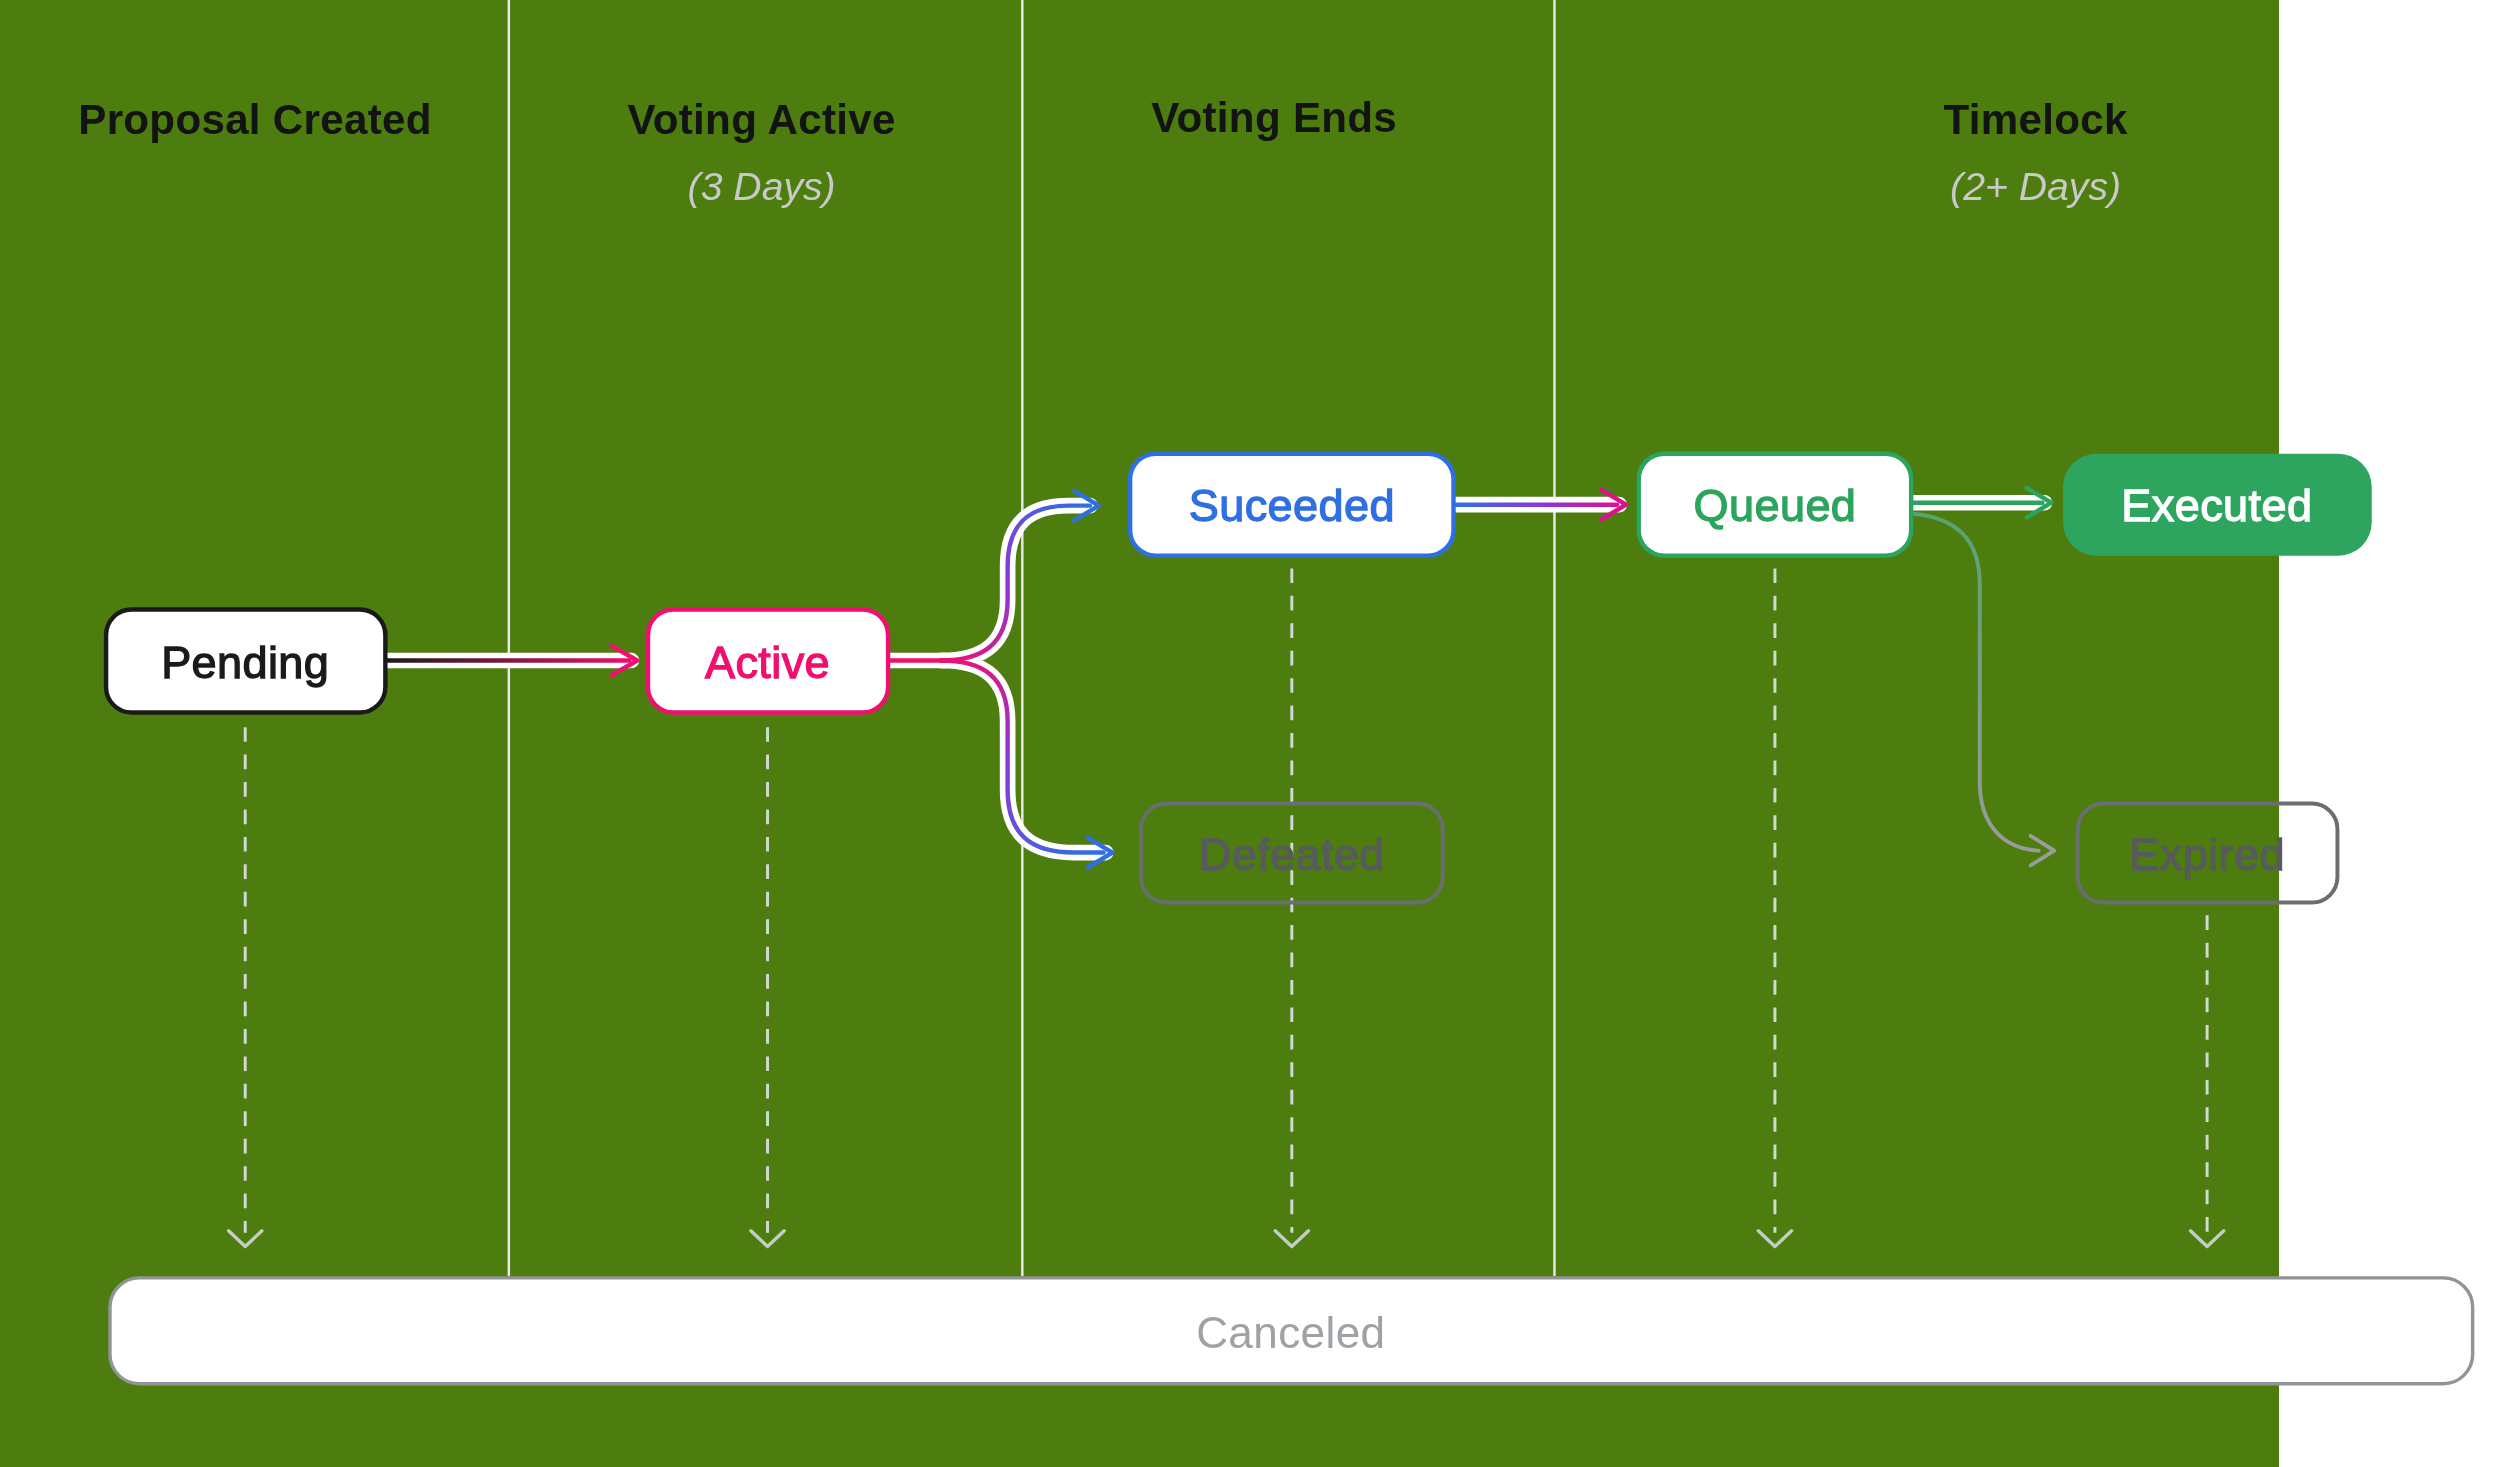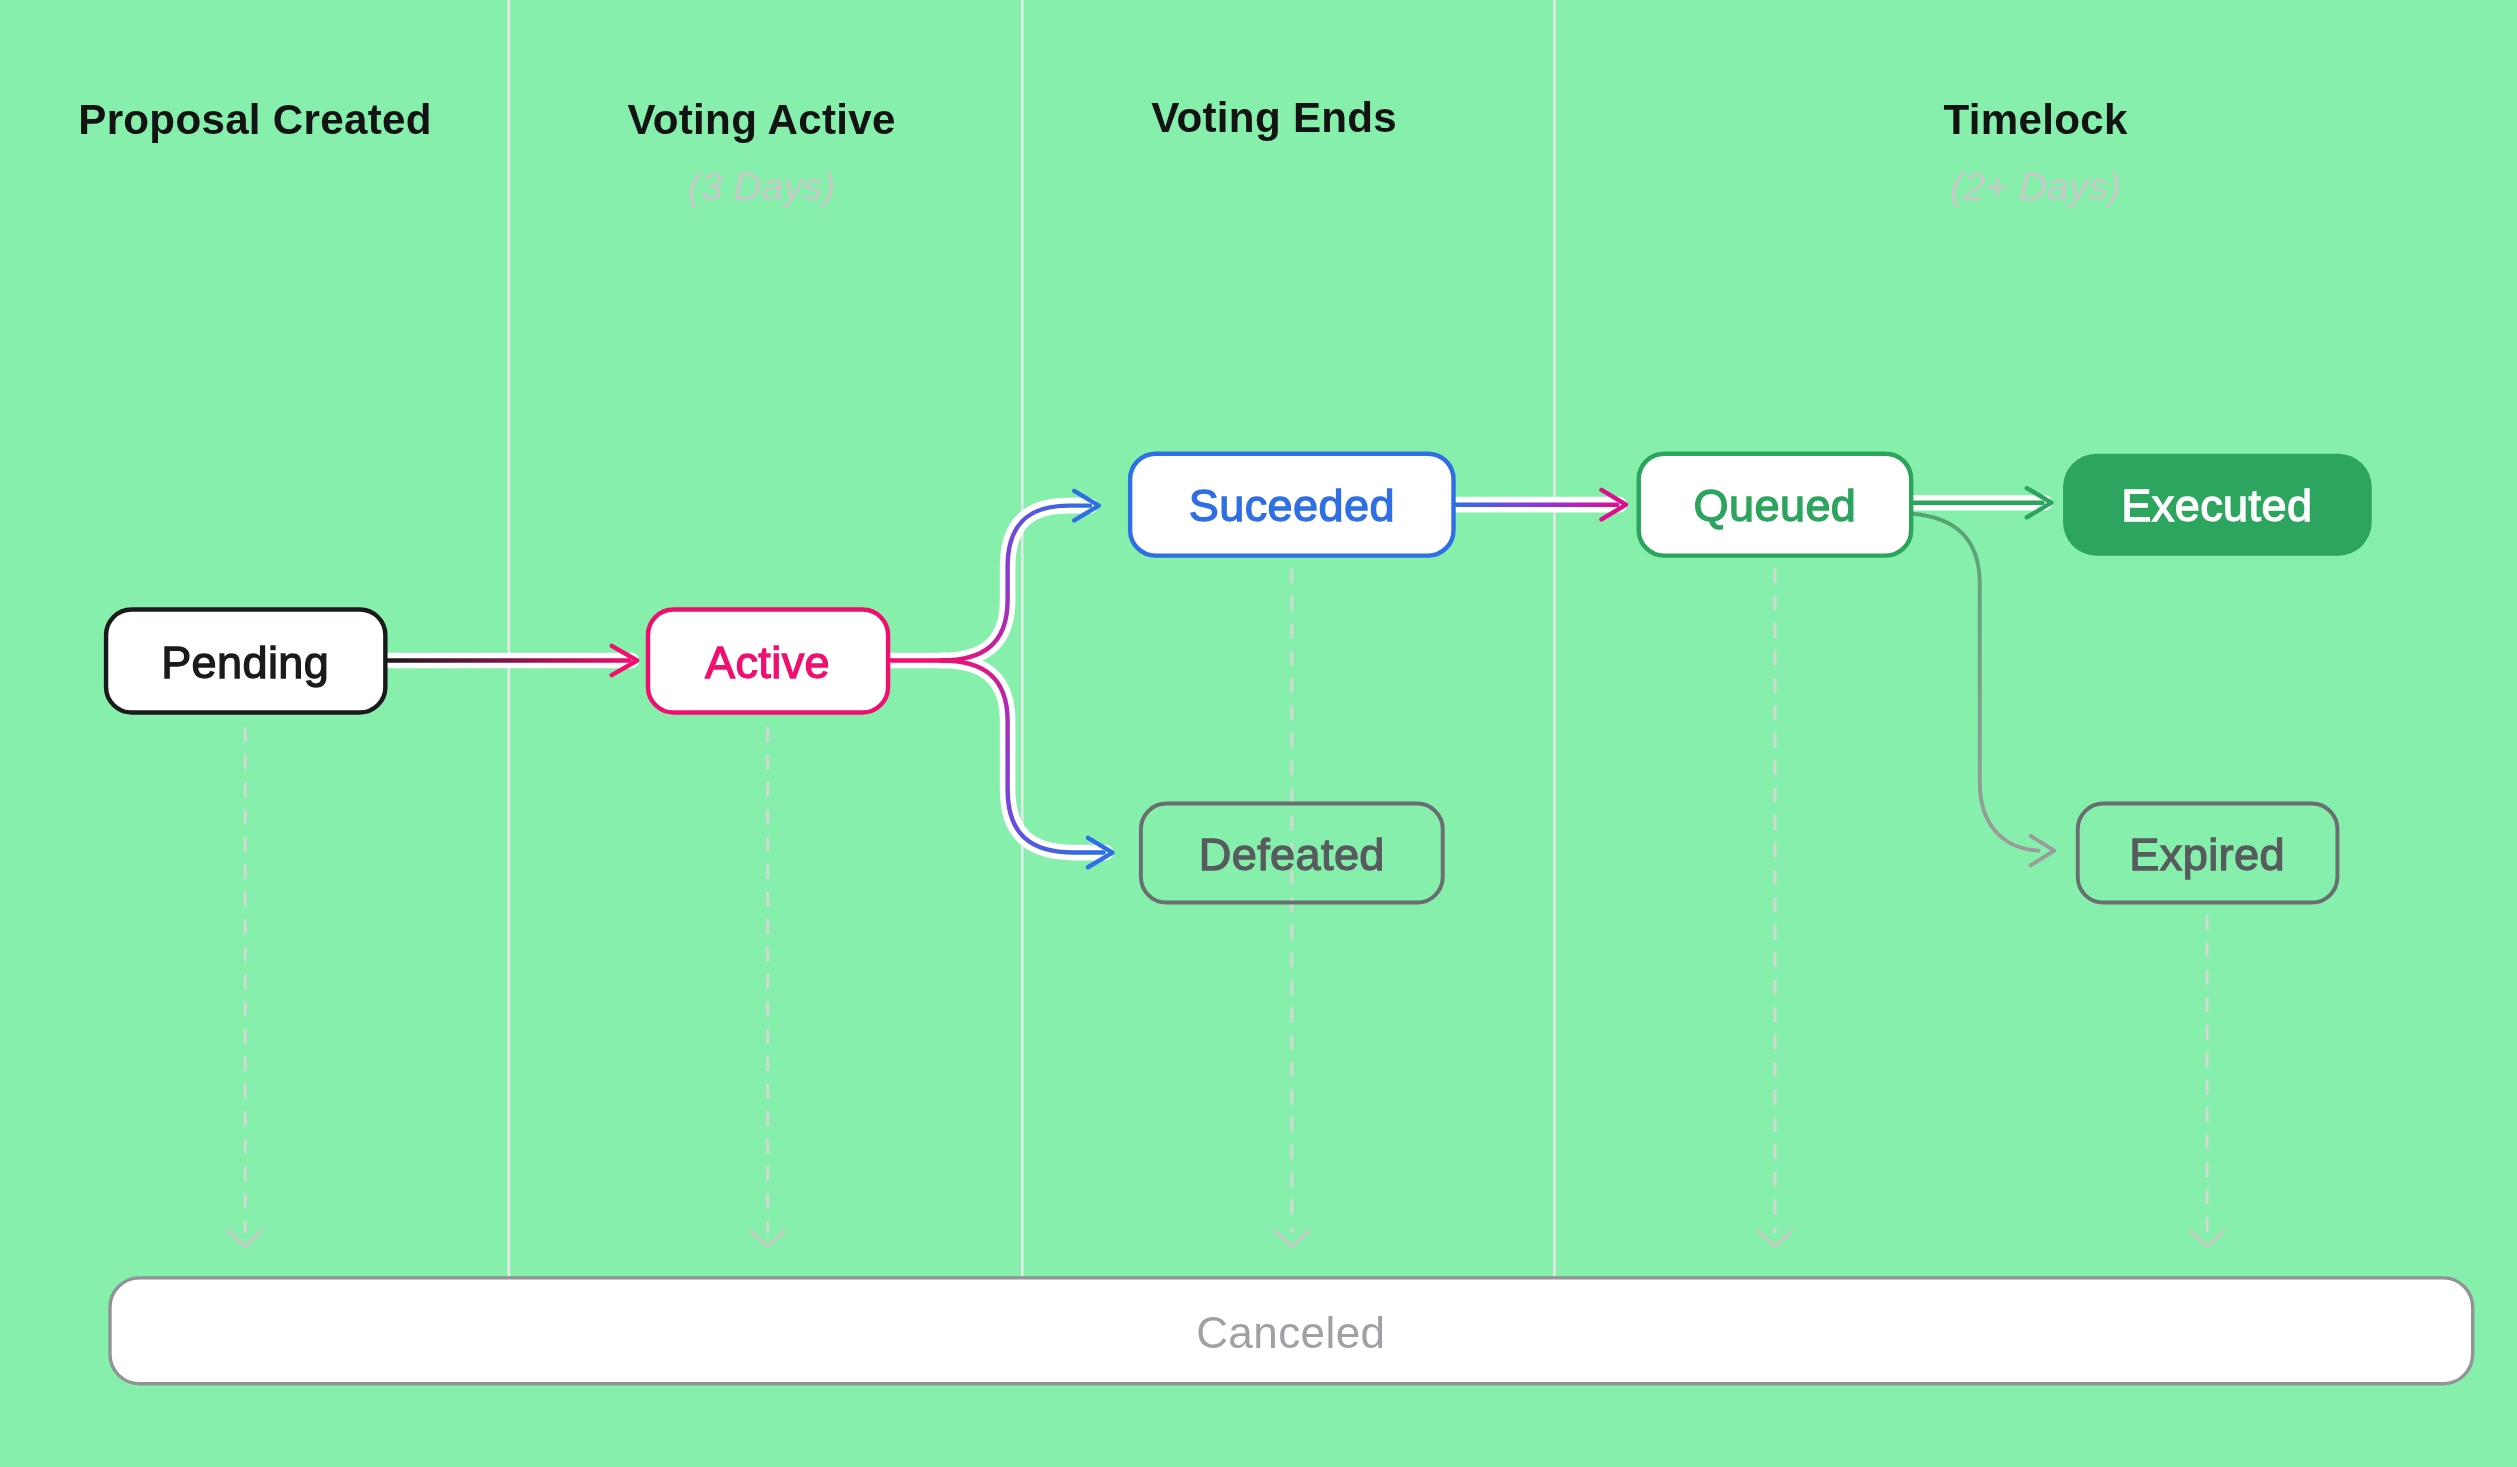--- a/index.html
+++ b/index.html
@@ -2,23 +2,23 @@
 <html><head>
 <meta charset="utf-8">
 <style>
   html, body {
     margin: 0;
     padding: 0;
     background: #ffffff;
   }
   .canvas {
     position: relative;
-    width: 2517px;
+    width: 2279px;
     height: 1467px;
-    background: #86efac;
+    background: #4d7c0f;
     font-family: "Liberation Sans", "DejaVu Sans", sans-serif;
   }
   svg { display: block; }
   .htitle {
     font-family: "Liberation Sans", "DejaVu Sans", sans-serif;
     font-size: 43px;
     font-weight: 600;
     letter-spacing: 0.3px;
   }
   .hsub {

